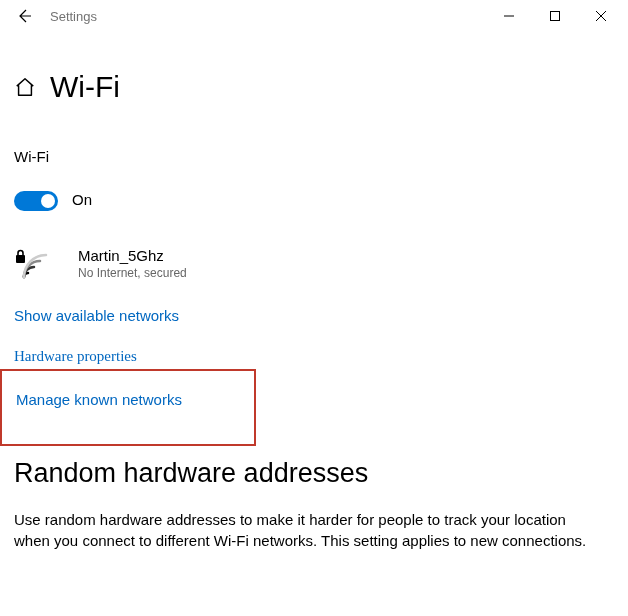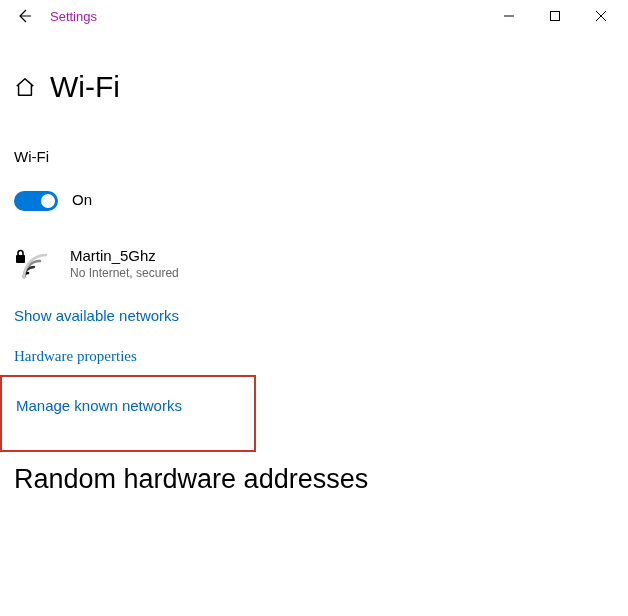--- a/index.html
+++ b/index.html
@@ -13,21 +13,21 @@
       font-size: 15px;
     }
     .titlebar {
       display: flex;
       align-items: center;
       height: 32px;
       padding: 0 4px;
     }
     .titlebar-left { display: flex; align-items: center; gap: 16px; padding-left: 10px; }
     .titlebar-back { width: 20px; display:flex; align-items:center; justify-content:center; cursor: pointer; }
-    .titlebar-title { font-size: 13px; color: #a21caf; }
+    .titlebar-title { font-size: 13px; color: #737373; }
     .titlebar-spacer { flex: 1; }
     .win-controls { display: flex; }
     .win-btn {
       width: 46px; height: 32px;
       display: flex; align-items: center; justify-content: center;
       cursor: pointer;
     }
     .content { padding: 14px 14px 0 14px; }
     .page-head { display: flex; align-items: center; gap: 14px; margin-top: 24px; }
     .page-title { font-size: 30px; font-weight: 400; letter-spacing: 0; }
@@ -35,30 +35,30 @@
     .toggle-row { display: flex; align-items: flex-start; gap: 14px; margin-top: 26px; }
     .toggle {
       width: 44px; height: 20px; border-radius: 10px;
       background: #0078d7; position: relative; cursor: pointer;
     }
     .toggle-knob {
       position: absolute; right: 3px; top: 3px;
       width: 14px; height: 14px; border-radius: 50%; background: #fff;
     }
     .toggle-text { font-size: 15px; }
-    .network-row { display: flex; gap: 20px; margin-top: 36px; }
+    .network-row { display: flex; gap: 28px; margin-top: 36px; }
     .net-icon { width: 36px; position: relative; }
     .net-name { font-size: 15px; }
     .net-status { font-size: 12px; color: #666; margin-top: 2px; }
     .link { color: #0067c0; font-size: 15px; cursor: pointer; display: block; width: fit-content; }
     .link.space-top { margin-top: 24px; }
     .link.space-top2 { margin-top: 24px; font-family: Liberation Serif, serif; }
     .highlight-box {
       border: 2.5px solid #c0392b;
-      margin-top: 10px; margin-left: -14px;
+      margin-top: 4px; margin-left: -14px;
       padding: 20px 6px 36px 14px;
       width: 256px;
     }
     .section-head { font-size: 27px; font-weight: 400; margin-top: 12px; }
     .body-text { font-size: 15px; margin-top: 20px; line-height: 1.4; padding-right: 14px; }
     svg { display: block; }
   </style>
 </head>
 <body>
 
@@ -131,14 +131,15 @@
   </div>
 
   <a class="link space-top">Show available networks</a>
   <a class="link space-top2">Hardware properties</a>
 
   <div class="highlight-box">
     <a class="link">Manage known networks</a>
   </div>
 
   <h2 class="section-head">Random hardware addresses</h2>
+  <p class="body-text">Use random hardware addresses to make it harder for people to track your location when you connect to different Wi-Fi networks. This setting applies to new connections.</p>
 
 </div>
 
 </body></html>

